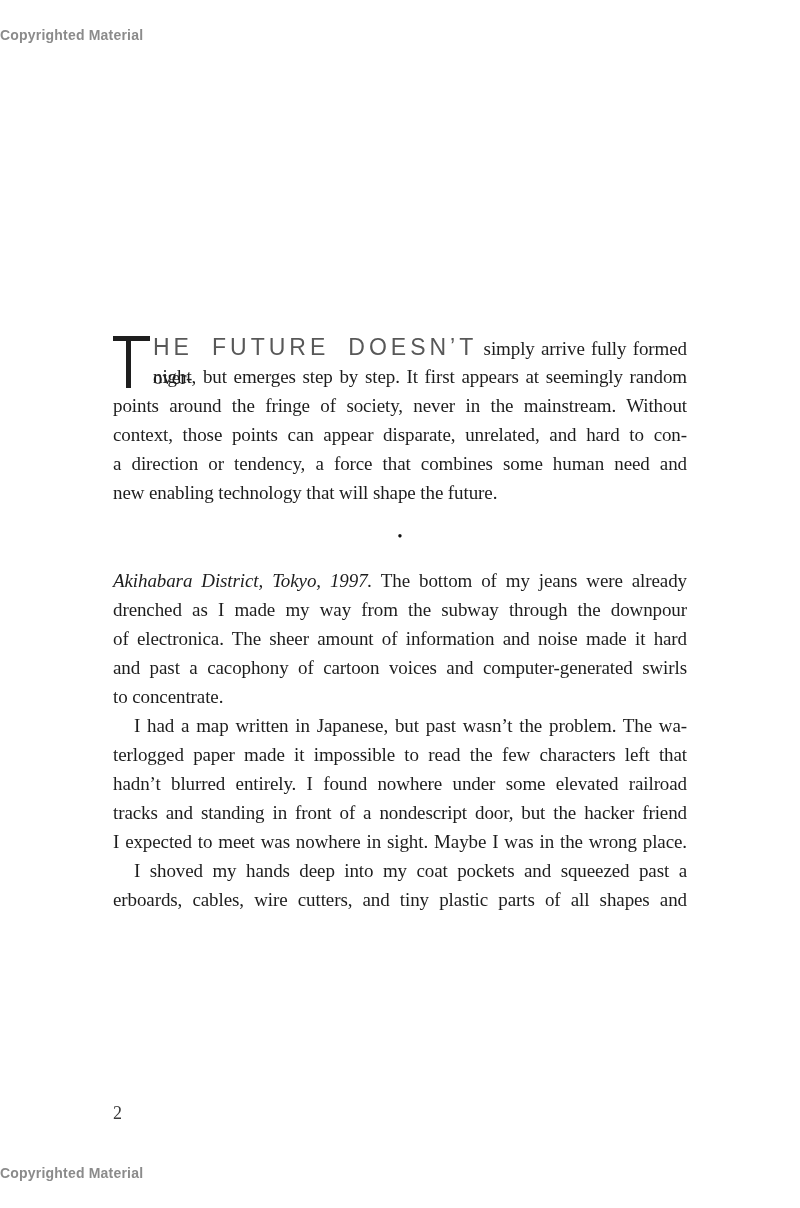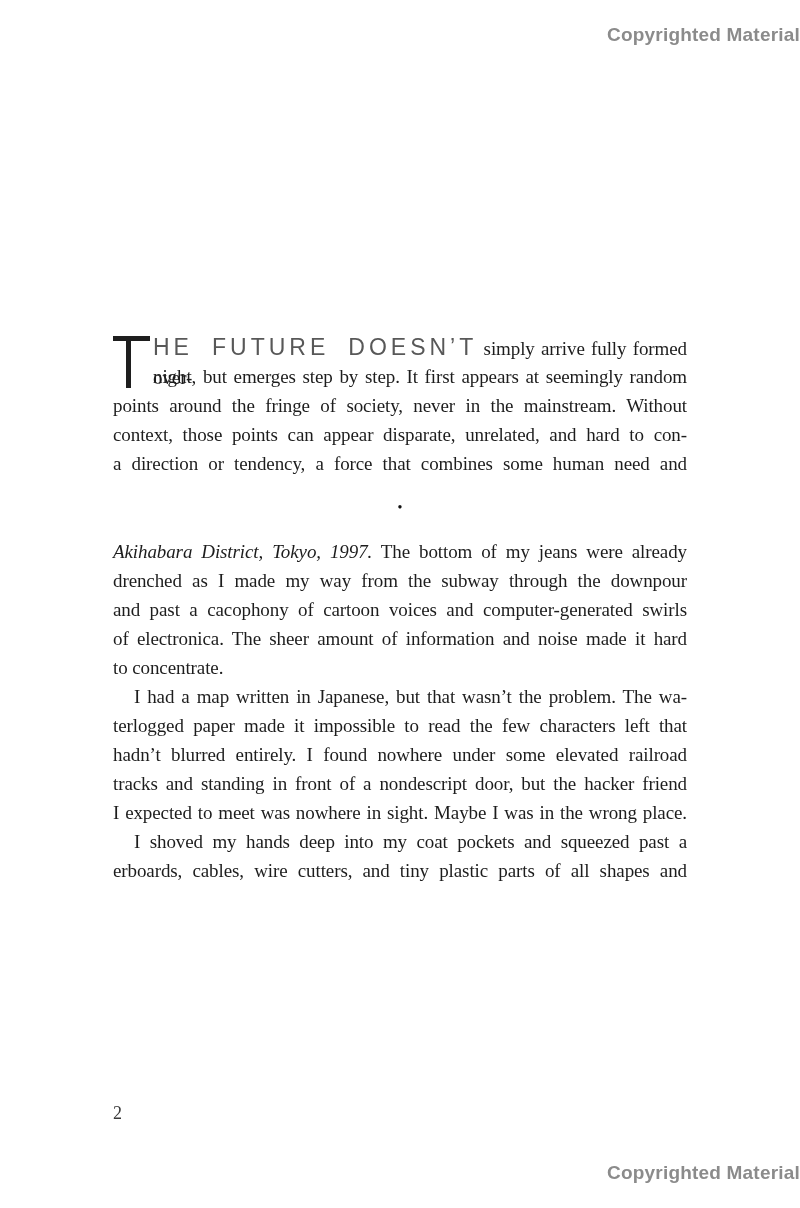--- a/index.html
+++ b/index.html
@@ -7,24 +7,24 @@
     position: relative;
     width: 800px;
     height: 1208px;
     background: #ffffff;
     overflow: hidden;
     font-family: "Liberation Serif", "DejaVu Serif", serif;
   }
   .running-head, .running-foot {
     position: absolute;
     left: 0; right: 0;
-    text-align: right;
+    text-align: left;
     font-family: "Liberation Sans", sans-serif;
     font-weight: bold;
-    font-size: 19px;
+    font-size: 14px;
     line-height: 16px;
     letter-spacing: 0.2px;
     color: #8b8b8b;
   }
   .running-head { top: 27px; }
   .running-foot { top: 1165px; }
   .text-column {
     position: absolute;
     top: 333px;
     left: 113px;
@@ -105,33 +105,34 @@
   <main class="text-column" id="column">
       <div class="para">
         <div class="dropcap">
           <span class="sr">T</span>
         </div>
         <div class="line"><span class="caps">HE FUTURE DOESN’T</span><span> simply arrive fully formed over-</span></div>
         <div class="line">night, but emerges step by step. It first appears at seemingly random</div>
         <div class="line">points around the fringe of society, never in the mainstream. Without</div>
         <div class="line">context, those points can appear disparate, unrelated, and hard to con-</div>
         <div class="line">a direction or tendency, a force that combines some human need and</div>
+        <div class="line last">new enabling technology that will shape the future.</div>
       </div>
       <div class="break">
         <span>•</span>
       </div>
       <div class="para">
         <div class="line"><span class="italic">Akihabara District, Tokyo, 1997.</span><span> The bottom of my jeans were already</span></div>
         <div class="line">drenched as I made my way from the subway through the downpour</div>
+        <div class="line">of electronica. The sheer amount of information and noise made it hard</div>
         <div class="line">and past a cacophony of cartoon voices and computer-generated swirls</div>
-        <div class="line">of electronica. The sheer amount of information and noise made it hard</div>
         <div class="line last">to concentrate.</div>
       </div>
       <div class="para">
-        <div class="line indent">I had a map written in Japanese, but that wasn’t the problem. The wa-</div>
+        <div class="line indent">I had a map written in Japanese, but past wasn’t the problem. The wa-</div>
         <div class="line">terlogged paper made it impossible to read the few characters left that</div>
         <div class="line">hadn’t blurred entirely. I found nowhere under some elevated railroad</div>
         <div class="line">tracks and standing in front of a nondescript door, but the hacker friend</div>
         <div class="line">I expected to meet was nowhere in sight. Maybe I was in the wrong place.</div>
       </div>
       <div class="para">
         <div class="line indent">I shoved my hands deep into my coat pockets and squeezed past a</div>
         <div class="line">erboards, cables, wire cutters, and tiny plastic parts of all shapes and</div>
       </div>
     </main>

